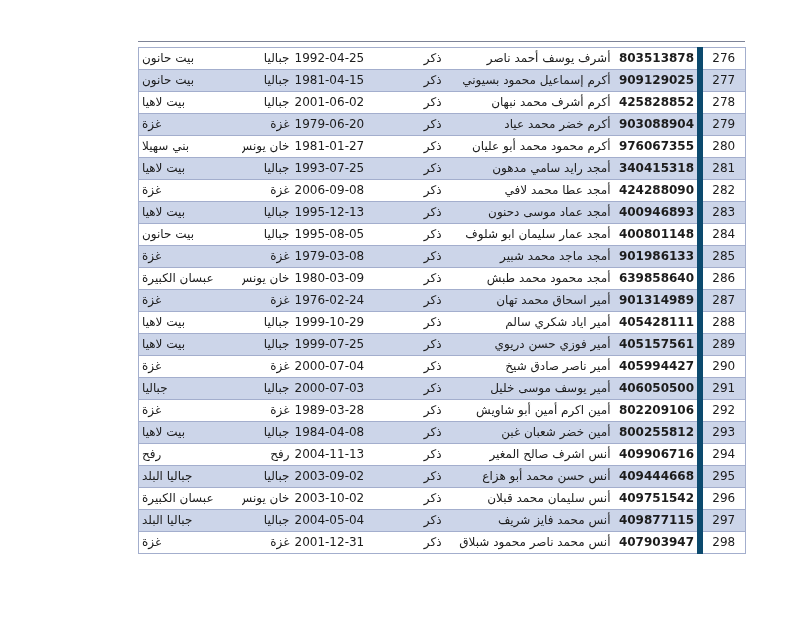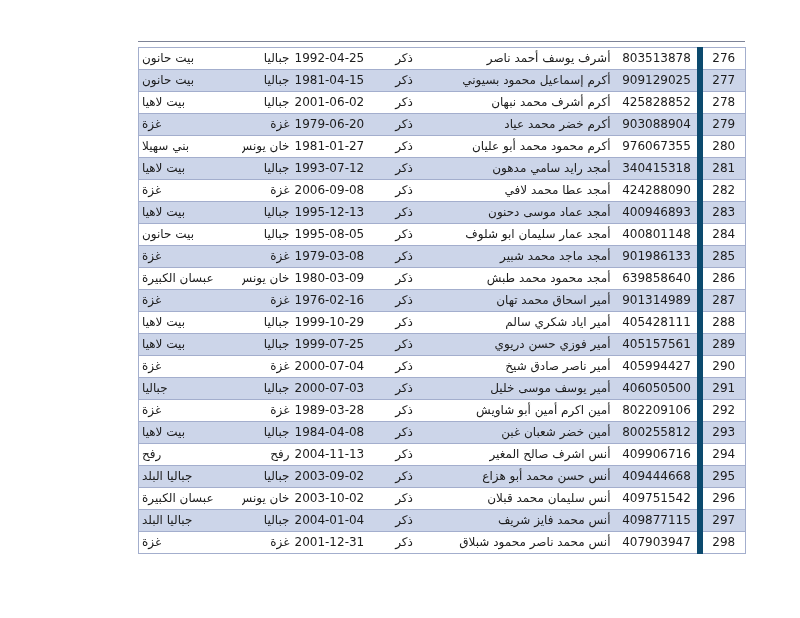--- a/index.html
+++ b/index.html
@@ -22,23 +22,23 @@
     border:1px solid #a3aecd;
   }
   td{
     height:21px;line-height:21px;padding:0;
     border-top:1px solid #a3aecd;border-bottom:1px solid #a3aecd;
     white-space:nowrap;overflow:hidden;
     vertical-align:middle;
   }
   tbody tr:nth-child(even) td{background:#ccd5e9;}
   td.col-no{text-align:center;border-left:6px solid #0c4a6e;}
-  td.col-id{text-align:center;}
+  td.col-id{text-align:center;font-weight:bold;}
   td.col-name{text-align:right;padding-right:6px;padding-left:4px;}
-  td.col-gender{text-align:center;}
+  td.col-gender{}
   td.col-dob{direction:ltr;}
   td.col-gov{text-align:right;padding-right:5px;padding-left:3px;}
   td.col-city{text-align:left;padding-right:7px;padding-left:3px;}
 </style>
 </head>
 <body>
 
 <div class="page">
   <div class="remnant-line"></div>
   <table class="roster" dir="rtl">
@@ -95,21 +95,21 @@
           <td class="col-gender">ذكر</td>
           <td class="col-dob">1981-01-27</td>
           <td class="col-gov">خان يونس</td>
           <td class="col-city">بني سهيلا</td>
         </tr>
         <tr>
           <td class="col-no">281</td>
           <td class="col-id">340415318</td>
           <td class="col-name">أمجد رايد سامي مدهون</td>
           <td class="col-gender">ذكر</td>
-          <td class="col-dob">1993-07-12</td>
+          <td class="col-dob">1993-07-25</td>
           <td class="col-gov">جباليا</td>
           <td class="col-city">بيت لاهيا</td>
         </tr>
         <tr>
           <td class="col-no">282</td>
           <td class="col-id">424288090</td>
           <td class="col-name">أمجد عطا محمد لافي</td>
           <td class="col-gender">ذكر</td>
           <td class="col-dob">2006-09-08</td>
           <td class="col-gov">غزة</td>
@@ -149,21 +149,21 @@
           <td class="col-gender">ذكر</td>
           <td class="col-dob">1980-03-09</td>
           <td class="col-gov">خان يونس</td>
           <td class="col-city">عبسان الكبيرة</td>
         </tr>
         <tr>
           <td class="col-no">287</td>
           <td class="col-id">901314989</td>
           <td class="col-name">أمير اسحاق محمد تهان</td>
           <td class="col-gender">ذكر</td>
-          <td class="col-dob">1976-02-16</td>
+          <td class="col-dob">1976-02-24</td>
           <td class="col-gov">غزة</td>
           <td class="col-city">غزة</td>
         </tr>
         <tr>
           <td class="col-no">288</td>
           <td class="col-id">405428111</td>
           <td class="col-name">أمير اياد شكري سالم</td>
           <td class="col-gender">ذكر</td>
           <td class="col-dob">1999-10-29</td>
           <td class="col-gov">جباليا</td>
@@ -239,21 +239,21 @@
           <td class="col-gender">ذكر</td>
           <td class="col-dob">2003-10-02</td>
           <td class="col-gov">خان يونس</td>
           <td class="col-city">عبسان الكبيرة</td>
         </tr>
         <tr>
           <td class="col-no">297</td>
           <td class="col-id">409877115</td>
           <td class="col-name">أنس محمد فايز شريف</td>
           <td class="col-gender">ذكر</td>
-          <td class="col-dob">2004-01-04</td>
+          <td class="col-dob">2004-05-04</td>
           <td class="col-gov">جباليا</td>
           <td class="col-city">جباليا البلد</td>
         </tr>
         <tr>
           <td class="col-no">298</td>
           <td class="col-id">407903947</td>
           <td class="col-name">أنس محمد ناصر محمود شبلاق</td>
           <td class="col-gender">ذكر</td>
           <td class="col-dob">2001-12-31</td>
           <td class="col-gov">غزة</td>

